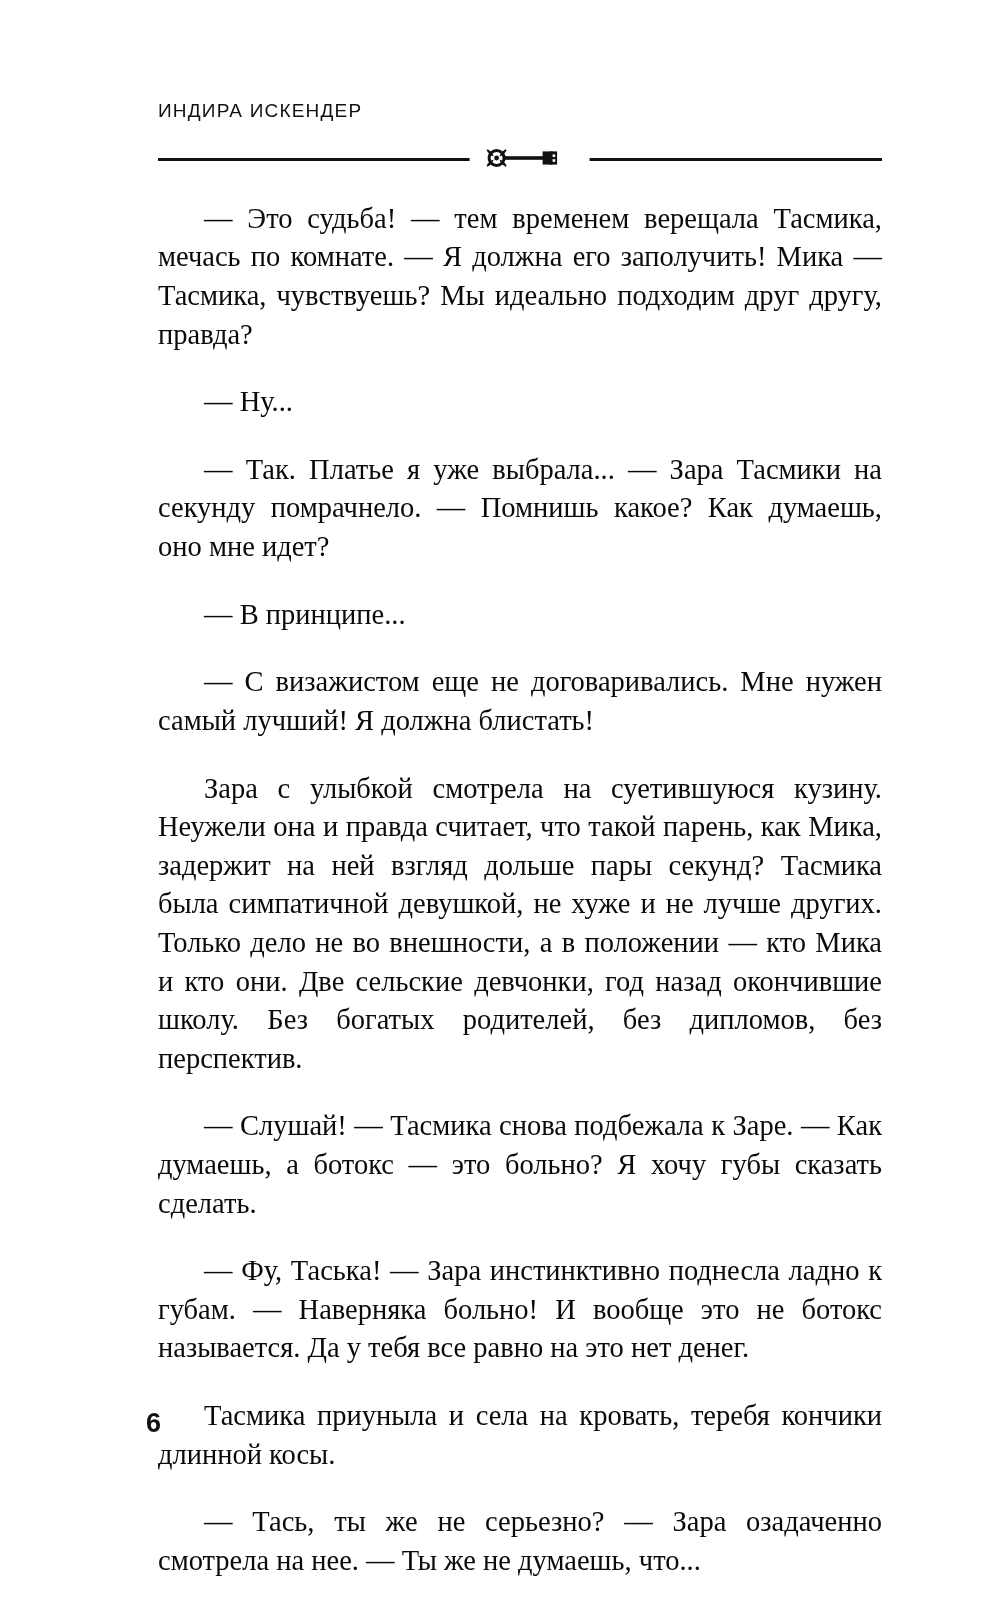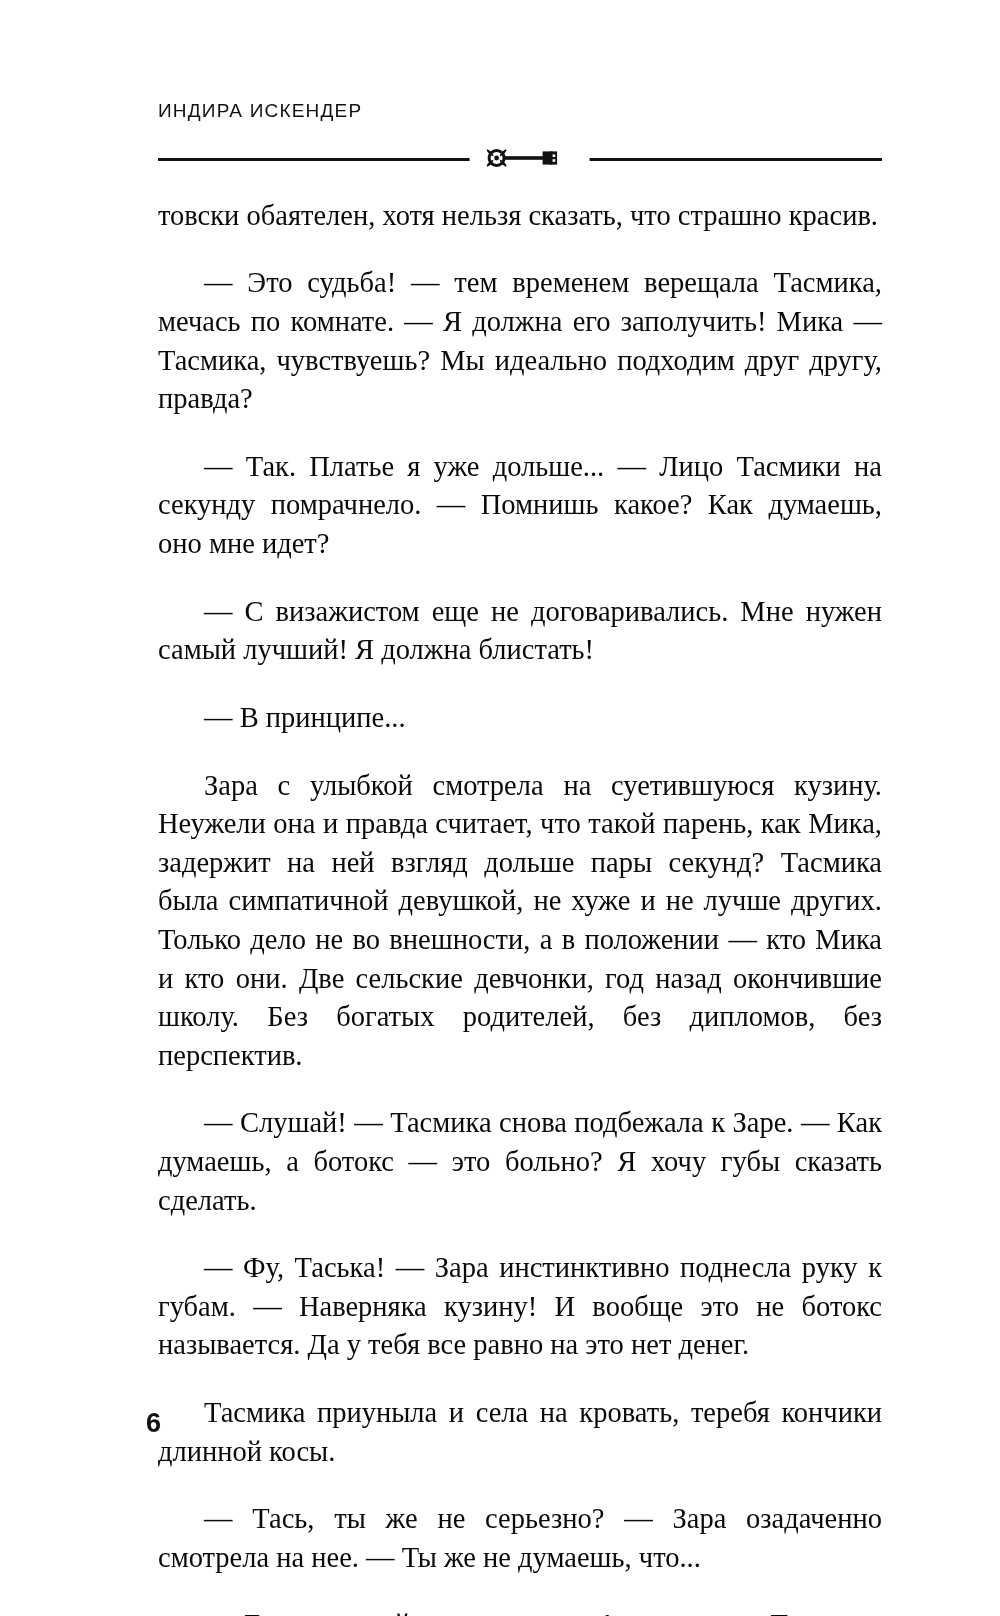--- a/index.html
+++ b/index.html
@@ -112,28 +112,28 @@
             <rect x="79.5" y="13.0" width="3.2" height="3.2" fill="#ffffff"></rect>
             <rect x="76.5" y="5.4" width="7" height="13.2"></rect>
             <rect x="79.0" y="8.4" width="2.6" height="2.6" fill="#ffffff"></rect>
             <rect x="79.0" y="13.2" width="2.6" height="2.6" fill="#ffffff"></rect>
           </g>
         </svg>
       </div>
     </div>
 
     <div class="body-text">
-      <p>товски обаятелен, хотя нельзя сказать, что страшно красив.</p>
       <p class="ind">— Это судьба! — тем временем верещала Тасмика, мечась по комнате. — Я должна его заполучить! Мика — Тасмика, чувствуешь? Мы идеально подходим друг другу, правда?</p>
-      <p class="ind">— Так. Платье я уже дольше... — Лицо Тасмики на секунду помрачнело. — Помнишь какое? Как думаешь, оно мне идет?</p>
+      <p class="ind last-line-left">— Ну...</p>
+      <p class="ind">— Так. Платье я уже выбрала... — Зара Тасмики на секунду помрачнело. — Помнишь какое? Как думаешь, оно мне идет?</p>
+      <p class="ind last-line-left">— В принципе...</p>
       <p class="ind">— С визажистом еще не договаривались. Мне нужен самый лучший! Я должна блистать!</p>
-      <p class="ind last-line-left">— В принципе...</p>
       <p class="ind">Зара с улыбкой смотрела на суетившуюся кузину. Неужели она и правда считает, что такой парень, как Мика, задержит на ней взгляд дольше пары секунд? Тасмика была симпатичной девушкой, не хуже и не лучше других. Только дело не во внешности, а в положении — кто Мика и кто они. Две сельские девчонки, год назад окончившие школу. Без богатых родителей, без дипломов, без перспектив.</p>
       <p class="ind">— Слушай! — Тасмика снова подбежала к Заре. — Как думаешь, а ботокс — это больно? Я хочу губы сказать сделать.</p>
-      <p class="ind">— Фу, Таська! — Зара инстинктивно поднесла руку к губам. — Наверняка кузину! И вообще это не ботокс называется. Да у тебя все равно на это нет денег.</p>
+      <p class="ind">— Фу, Таська! — Зара инстинктивно поднесла ладно к губам. — Наверняка больно! И вообще это не ботокс называется. Да у тебя все равно на это нет денег.</p>
       <p class="ind">Тасмика приуныла и села на кровать, теребя кончики длинной косы.</p>
       <p class="ind">— Тась, ты же не серьезно? — Зара озадаченно смотрела на нее. — Ты же не думаешь, что...</p>
       <p class="ind">— Да ладно, дай хоть помечтать! — отрезала Тасмики, упала навзничь и приложила руки к живо-</p>
     </div>
 
   </div>
 
   <div class="folio">6</div>
 
 </div>

